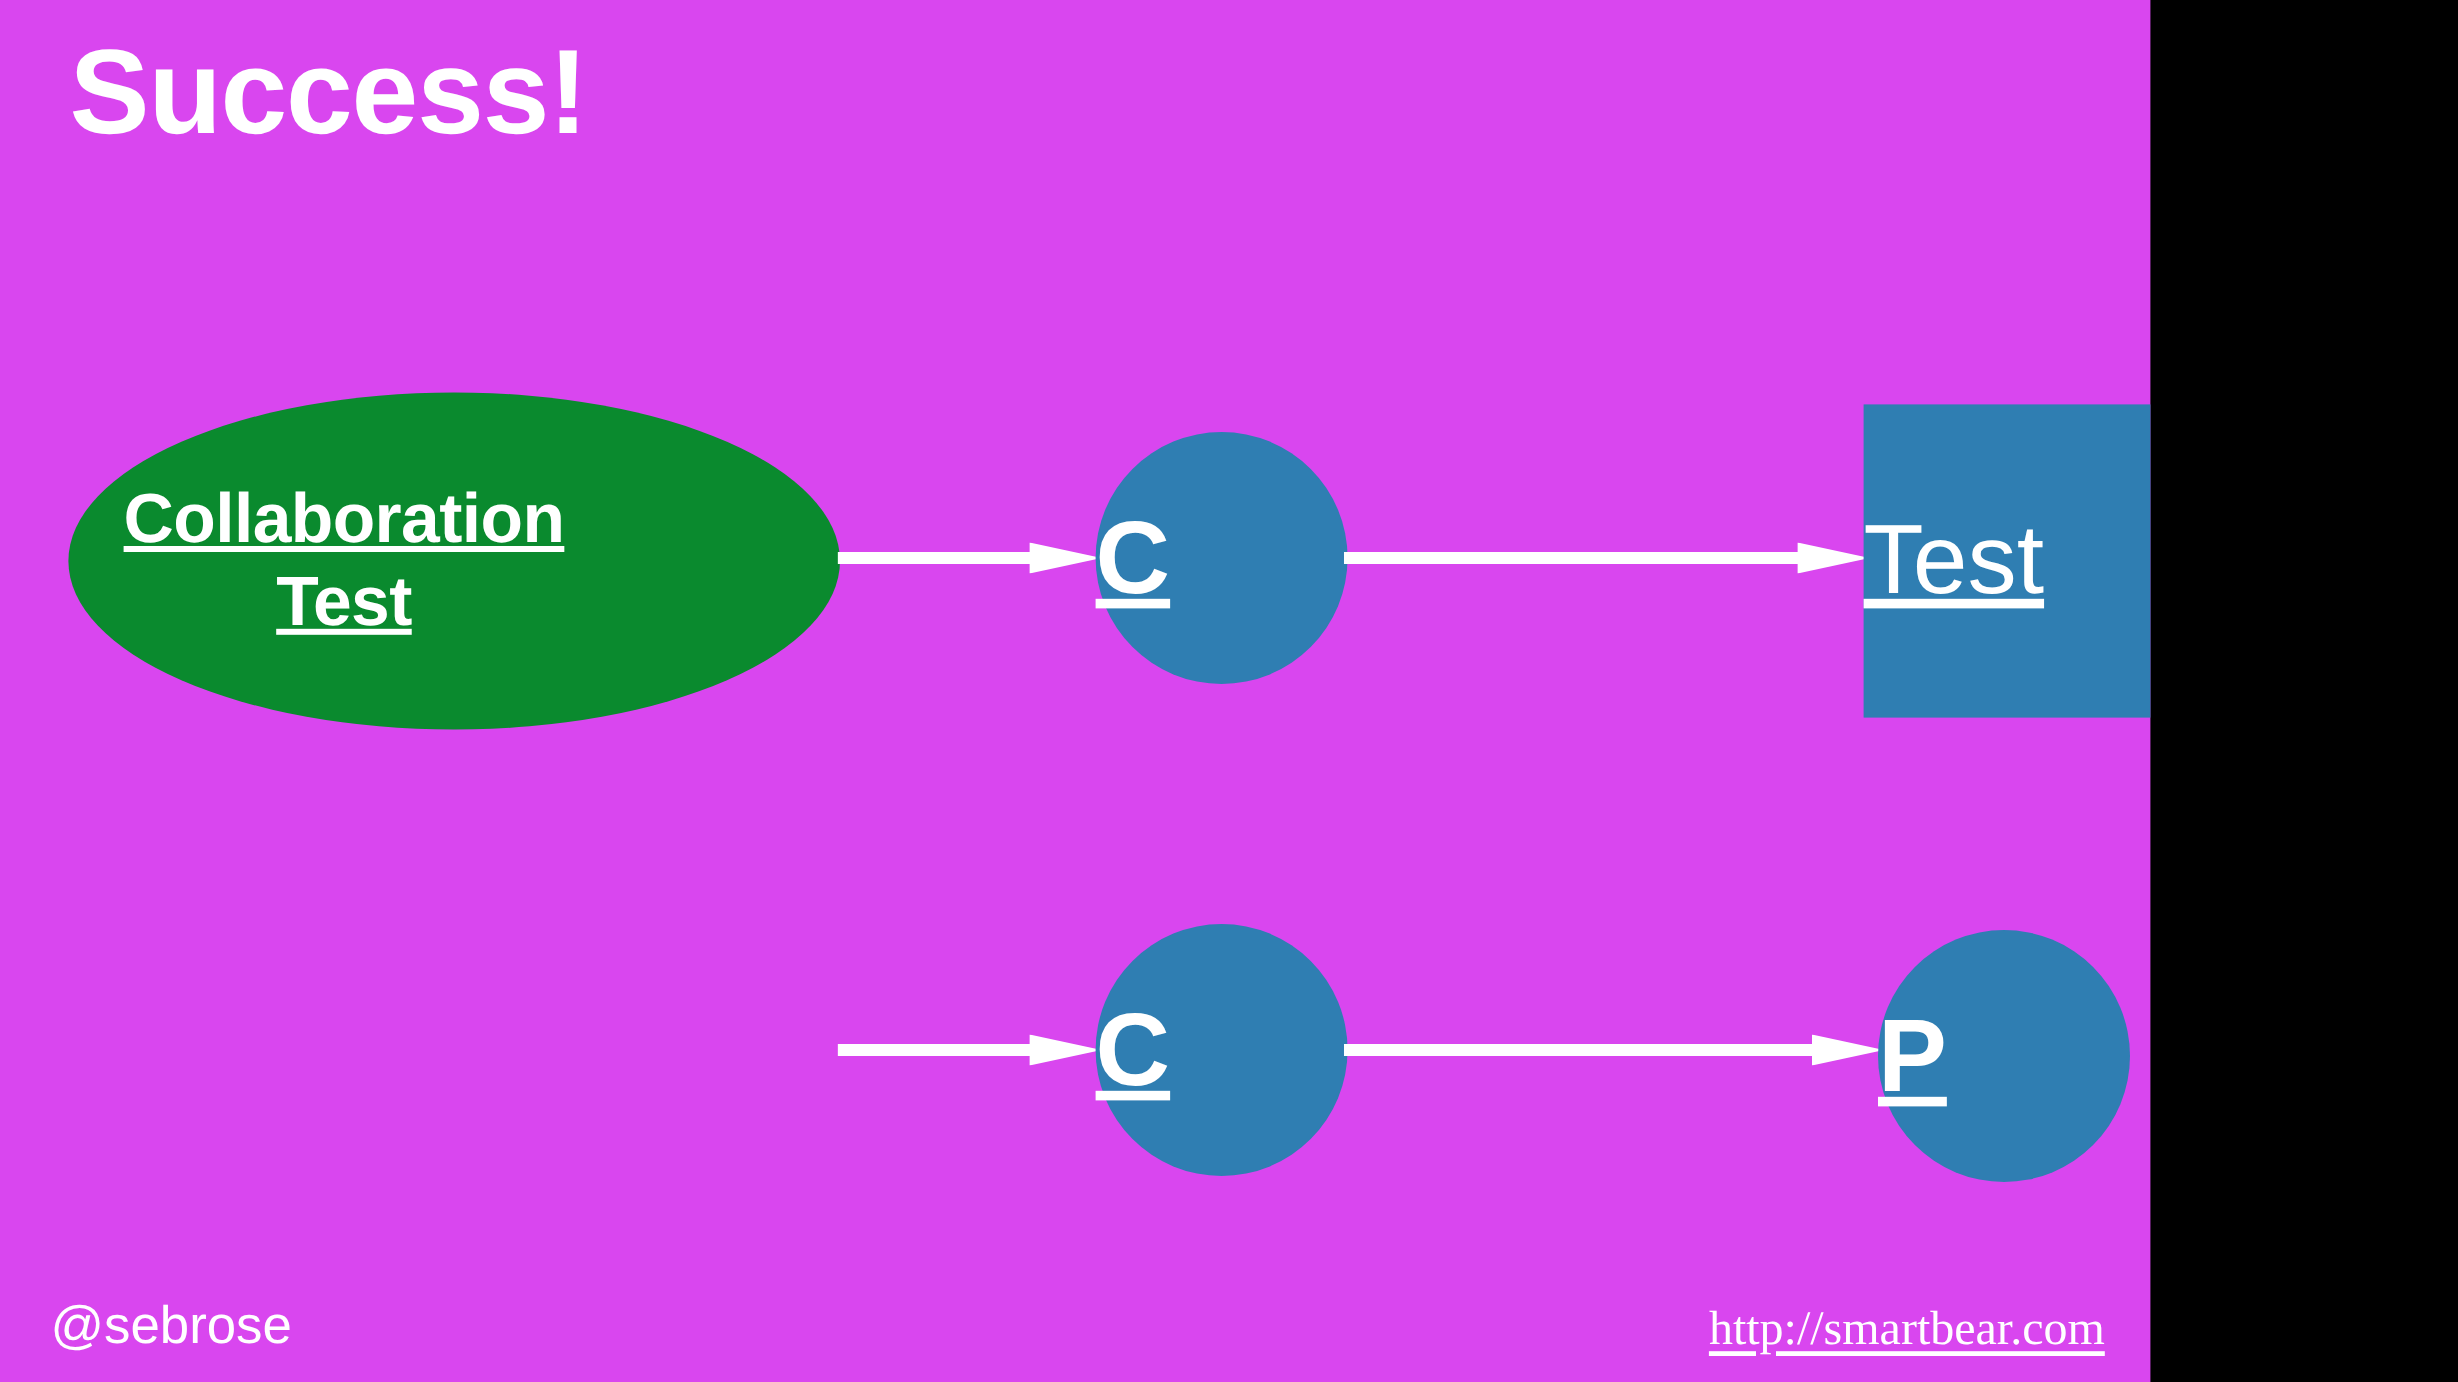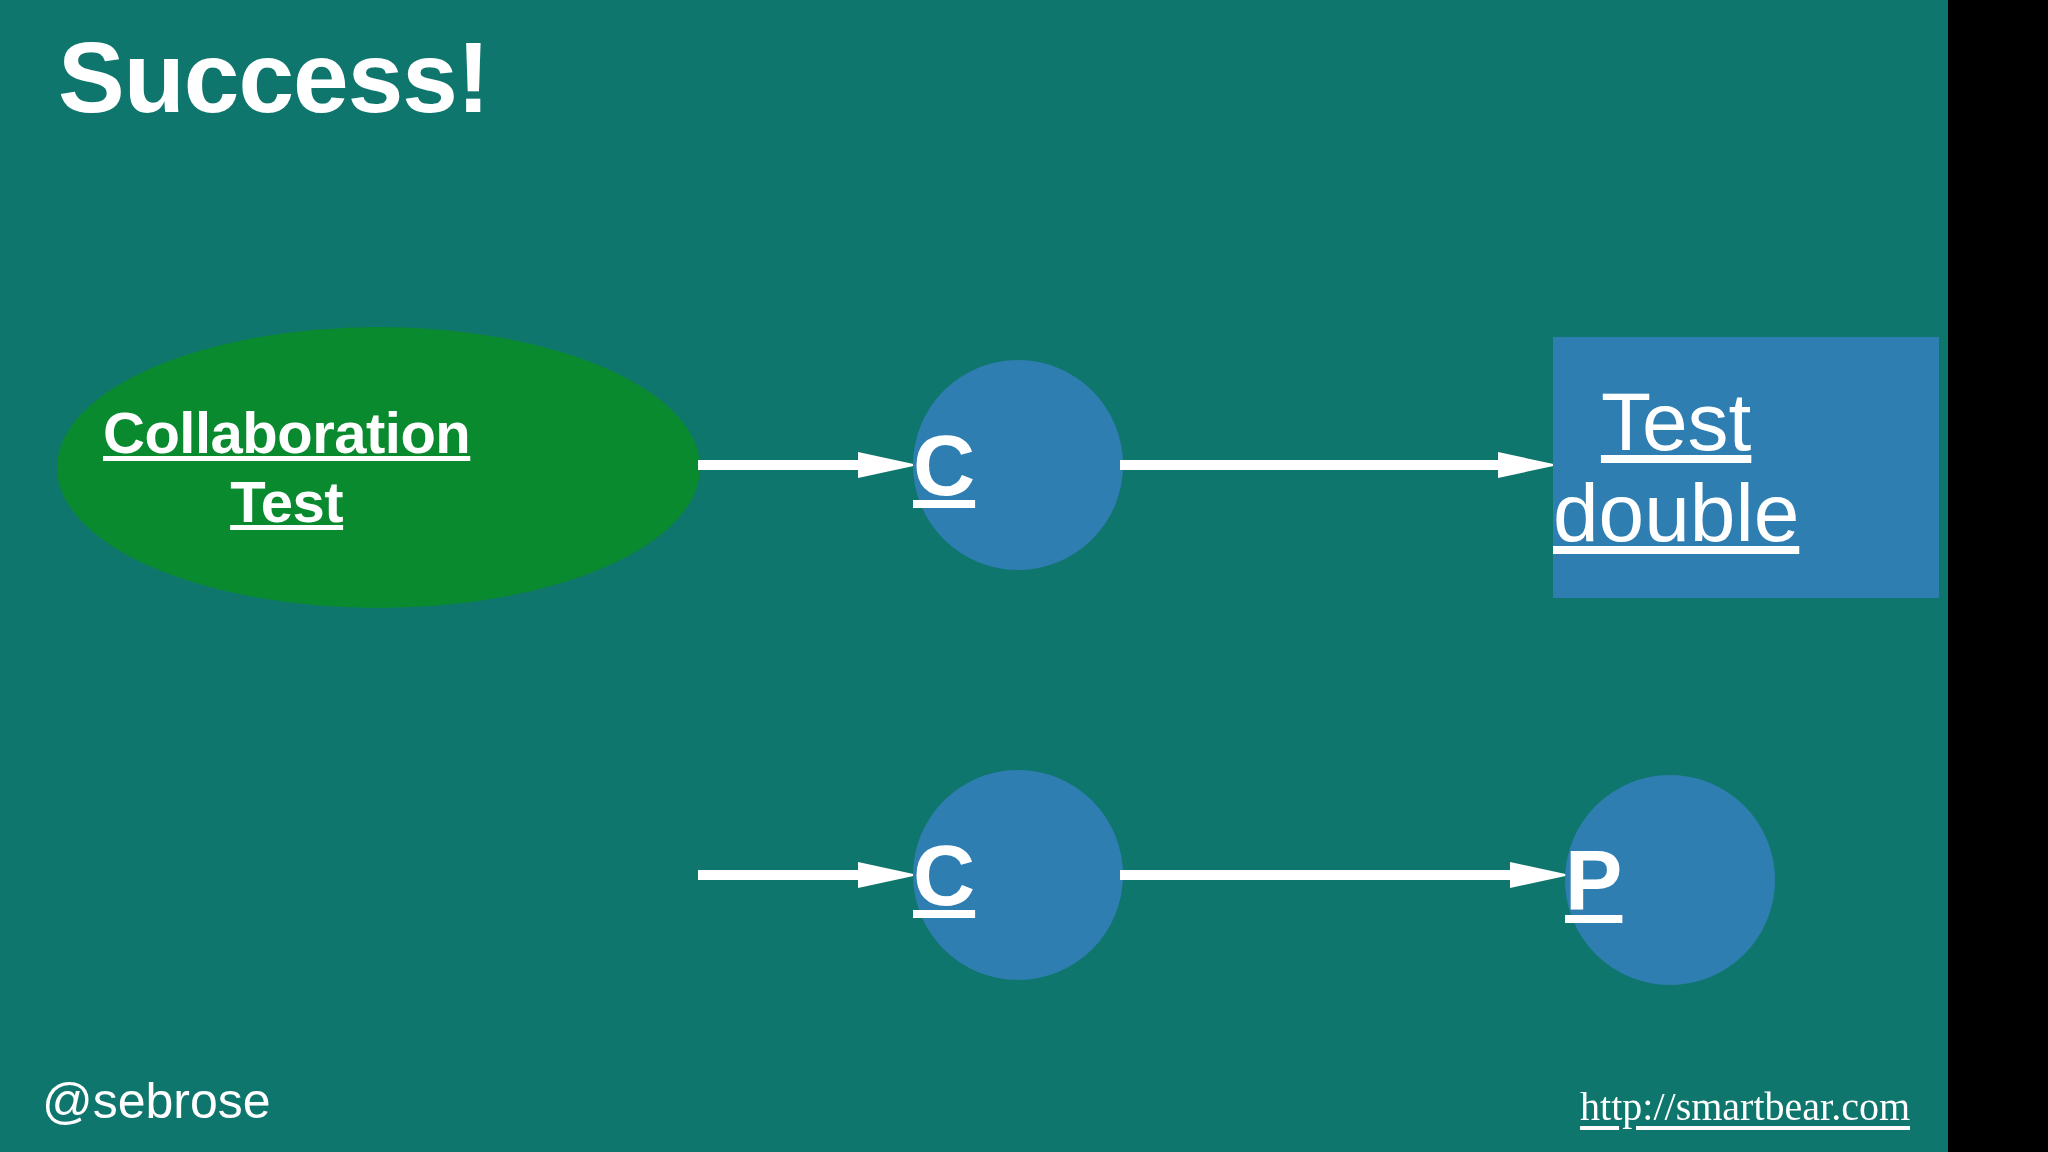--- a/index.html
+++ b/index.html
@@ -3,23 +3,23 @@
 <meta charset="utf-8">
 <title>Success! — Collaboration Test slide</title>
 <style>
   html, body {
     margin: 0;
     padding: 0;
     background: #000000;
   }
   #slide {
     position: relative;
-    width: 1948px;
+    width: 1792px;
     height: 1152px;
-    background: #0f766e;
+    background: #d946ef;
     overflow: hidden;
     font-family: "Liberation Sans", sans-serif;
     -webkit-font-smoothing: antialiased;
   }
 
   
   .slide-title {
     position: absolute;
     left: 58px;
     top: 22px;
@@ -90,21 +90,21 @@
   #arrow-collab-to-c     { left: 698px;  top: 452px; width: 220px; }
   #arrow-c-to-testdouble { left: 1120px; top: 452px; width: 438px; }
   #arrow-prod-to-c       { left: 698px;  top: 862px; width: 220px; }
   #arrow-c-to-p          { left: 1120px; top: 862px; width: 450px; }
 
   
   .footer-left {
     position: absolute;
     left: 42px;
     bottom: 22px;
-    font-size: 50px;
+    font-size: 44px;
     font-weight: normal;
     color: #ffffff;
     white-space: nowrap;
   }
   .footer-right {
     position: absolute;
     right: 38px;
     bottom: 22px;
     font-size: 40px;
     font-weight: normal;
@@ -143,21 +143,20 @@
   <div class="arrow" id="arrow-c-to-testdouble">
     <svg viewBox="0 0 438 26" preserveAspectRatio="none" aria-hidden="true">
       <rect x="0" y="8" width="386" height="10" fill="#ffffff"></rect>
       <polygon points="378,0 438,13 378,26" fill="#ffffff"></polygon>
     </svg>
   </div>
 
   <div class="node rect-node" id="node-test-double">
     <span>
       <span>Test</span><br>
-      <span>double</span>
     </span>
   </div>
 
 
   <div class="arrow" id="arrow-prod-to-c">
     <svg viewBox="0 0 220 26" preserveAspectRatio="none" aria-hidden="true">
       <rect x="0" y="8" width="168" height="10" fill="#ffffff"></rect>
       <polygon points="160,0 220,13 160,26" fill="#ffffff"></polygon>
     </svg>
   </div>

